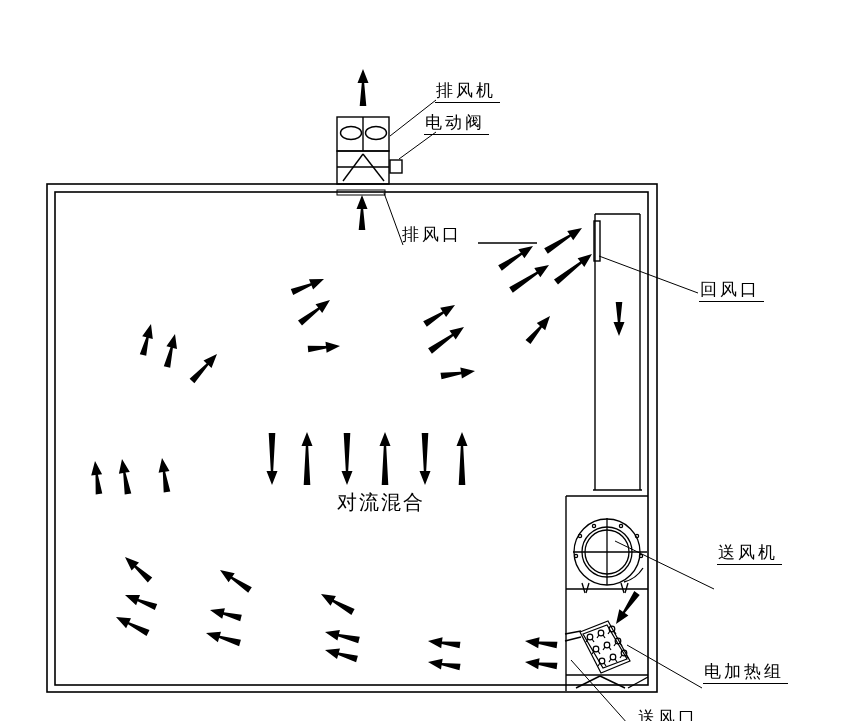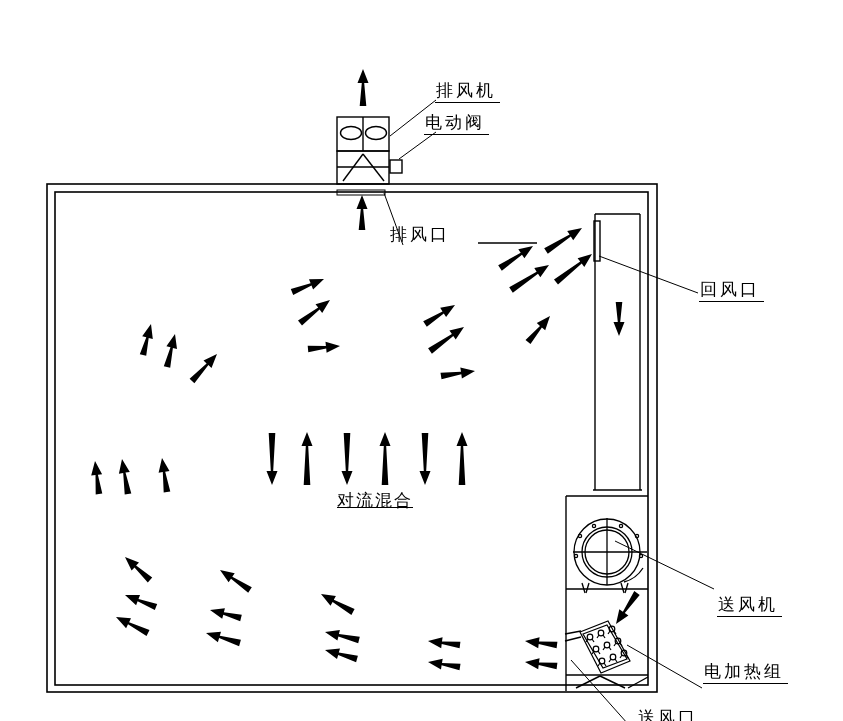--- a/index.html
+++ b/index.html
@@ -7,21 +7,21 @@
     position:relative;width:843px;height:721px;background:#ffffff;overflow:hidden;
     font-family:"DejaVu Sans","Liberation Sans",sans-serif;
     margin-top:44px;
   }
   #drawing{position:absolute;left:0;top:0;}
   .lbl{
     position:absolute;color:#000;font-size:17px;letter-spacing:3px;
     line-height:1.1;white-space:nowrap;
   }
   .lbl.u{border-bottom:1.4px solid #000;padding:0 4px 2px 1px;}
-  .lbl.big{font-size:17px;letter-spacing:2px;text-decoration:underline;}
+  .lbl.big{font-size:20px;letter-spacing:2px;}
   .brand{
     position:absolute;font-size:23px;font-weight:700;letter-spacing:0.5px;white-space:nowrap;
     color:#f5dd00;
     -webkit-text-stroke:1.6px #000;
     text-shadow:-1px -1px 0 #000,1px -1px 0 #000,-1px 1px 0 #000,1px 1px 0 #000;
   }
   svg line, svg rect, svg circle, svg ellipse, svg path, svg polygon.outline{
     stroke:#000;fill:none;
   }
   .arrowshape{fill:#000;stroke:none;}
@@ -195,20 +195,20 @@
         <line x1="599" y1="212" x2="698" y2="249"></line>
         <line x1="615" y1="497" x2="714" y2="545"></line>
         <line x1="627" y1="601" x2="702" y2="644"></line>
         <line x1="571" y1="616" x2="636" y2="689"></line>
         <line x1="478" y1="199" x2="537" y2="199" stroke-width="1.4"></line>
       </g>
   </svg>
 
   <div class="lbl u" style="left:435px;top:37px">排风机</div>
   <div class="lbl u" style="left:424px;top:69px">电动阀</div>
-  <div class="lbl" style="left:390px;top:181px">排风口</div>
+  <div class="lbl" style="left:402px;top:181px">排风口</div>
   <div class="lbl u" style="left:699px;top:236px">回风口</div>
-  <div class="lbl u" style="left:717px;top:551px">送风机</div>
+  <div class="lbl u" style="left:717px;top:499px">送风机</div>
   <div class="lbl u" style="left:703px;top:618px">电加热组</div>
   <div class="lbl u" style="left:637px;top:664px">送风口</div>
   <div class="lbl big" style="left:337px;top:447px">对流混合</div>
 
 </div>
 
 </body></html>

